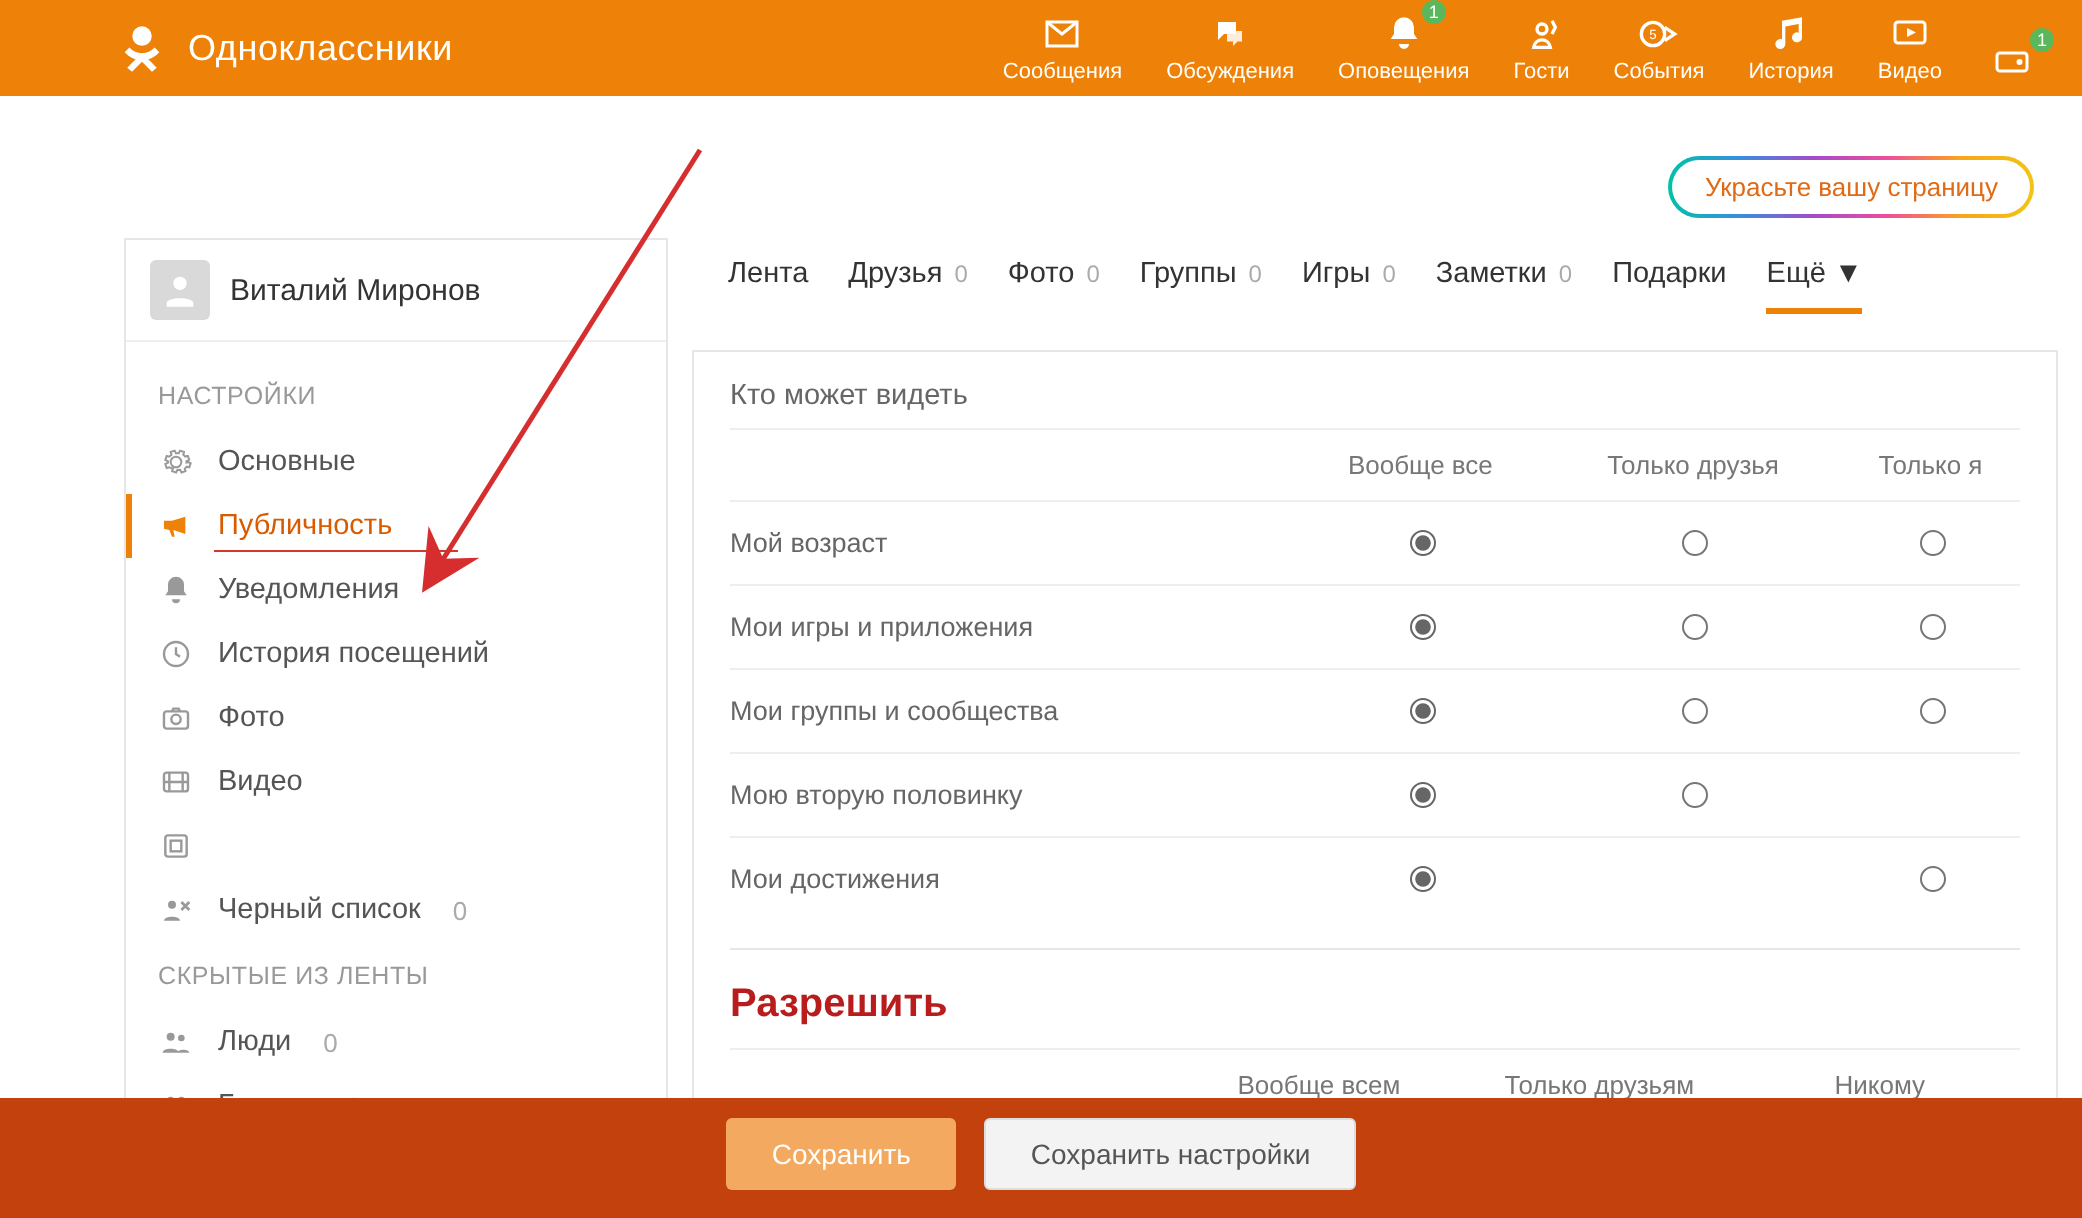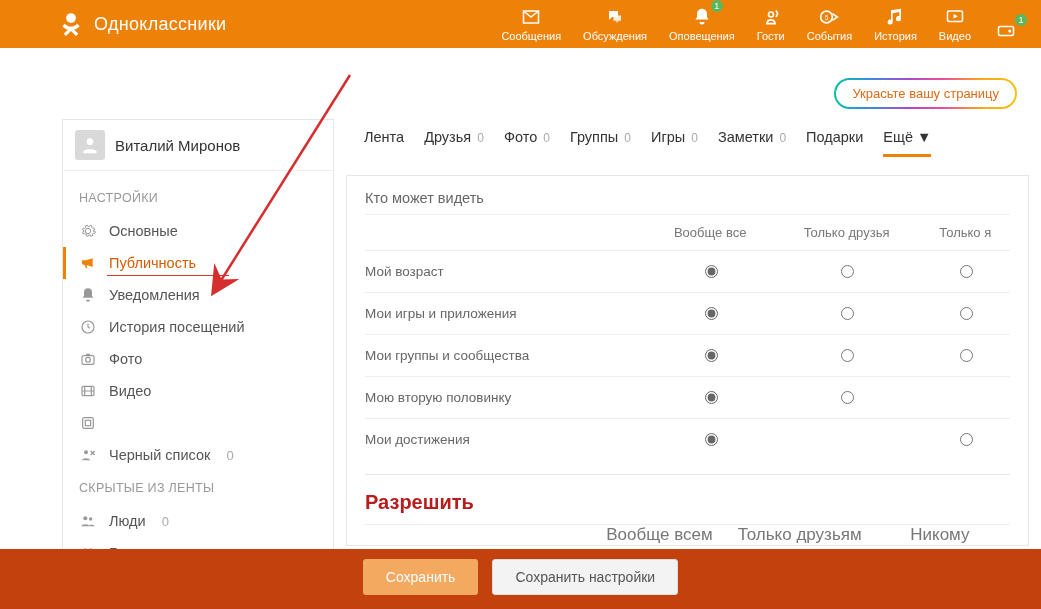--- a/index.html
+++ b/index.html
@@ -134,21 +134,21 @@
     border-top:1px solid #eee; padding: 11px 0; font-size:13.5px;
     color:#555; text-align:center;
   }
   table.grid td:first-child { text-align:left; color:#666;}
   input[type=radio]{ accent-color:#666; cursor:pointer;}
 
   .panel2 {
     border-top:1px solid #e6e6e6; margin-top: 14px; padding-top: 16px;
   }
   .panel2-title { font-size:20px; color:#b91c1c; padding-bottom:10px;font-weight:bold;}
-  .panel2-heads { display:flex; border-top:1px solid #eee; padding:0 0; color:#777; font-size:17px;}
+  .panel2-heads { display:flex; border-top:1px solid #eee; padding:10px 0; color:#777; font-size:13px;}
   .panel2-heads div { flex:1; text-align:center;}
   .panel2-heads div:first-child{ flex:1.6;}
 
   
   .footer-bar {
     position:absolute; left:0; right:0; bottom:0;
     background:#c2410c; padding:10px 0 14px 0;
     display:flex; justify-content:center; gap:14px;
   }
   .btn {

